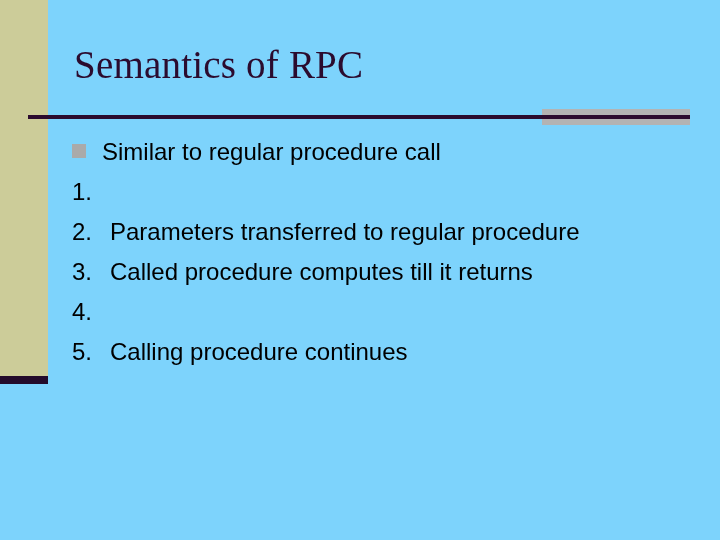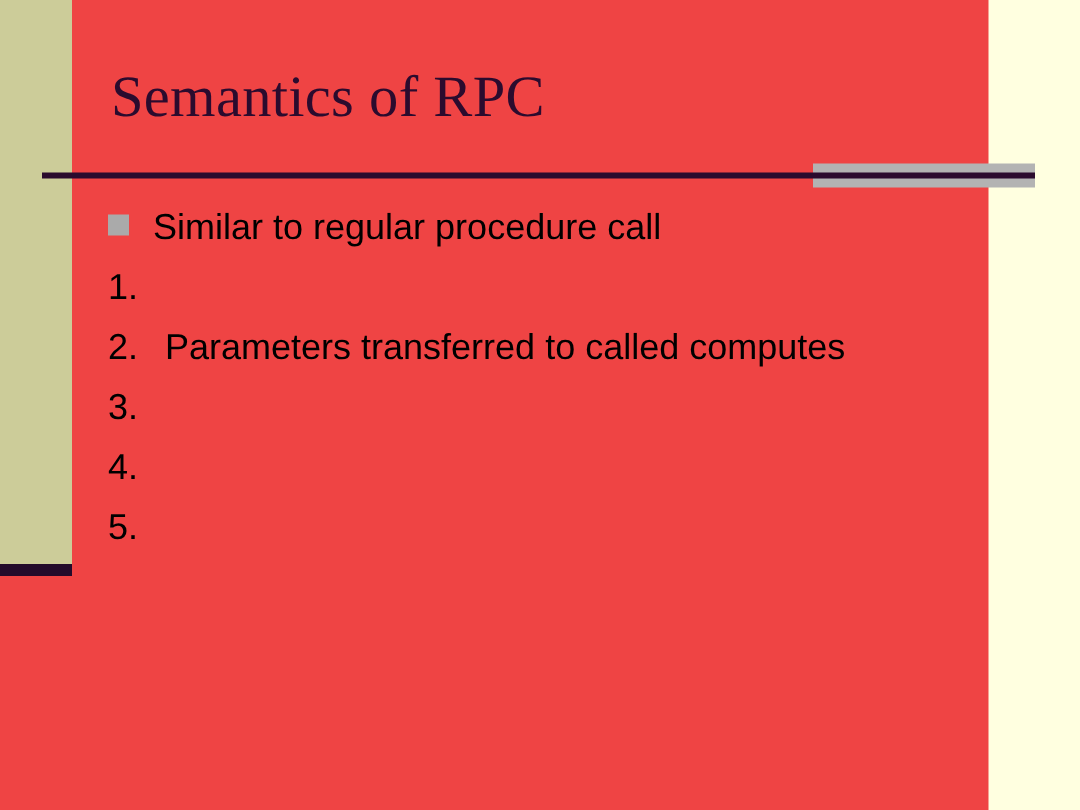--- a/index.html
+++ b/index.html
@@ -8,23 +8,23 @@
   }
   body {
     width: 720px;
     height: 540px;
     background: #ffffe0;
     font-family: "Liberation Sans", sans-serif;
     overflow: hidden;
   }
   #slide {
     position: relative;
-    width: 659px;
+    width: 720px;
     height: 540px;
-    background: #ef4444;
+    background: #7dd3fc;
   }
   
   #side-band {
     position: absolute;
     left: 0;
     top: 0;
     width: 48px;
     height: 376px;
     background: #cccc99;
   }
@@ -135,29 +135,31 @@
       </span>
       <span class="line-text">Similar to regular procedure call</span>
     </div>
 
     <div class="body-line">
       <span class="num-marker">1.</span>
     </div>
 
     <div class="body-line">
       <span class="num-marker">2.</span>
-      <span class="line-text">Parameters transferred to called computes</span>
+      <span class="line-text">Parameters transferred to regular procedure</span>
     </div>
 
     <div class="body-line">
       <span class="num-marker">3.</span>
+      <span class="line-text">Called procedure computes till it returns</span>
     </div>
 
     <div class="body-line">
       <span class="num-marker">4.</span>
     </div>
 
     <div class="body-line">
       <span class="num-marker">5.</span>
+      <span class="line-text">Calling procedure continues</span>
     </div>
 
   </div>
 </div>
 
 </body></html>

